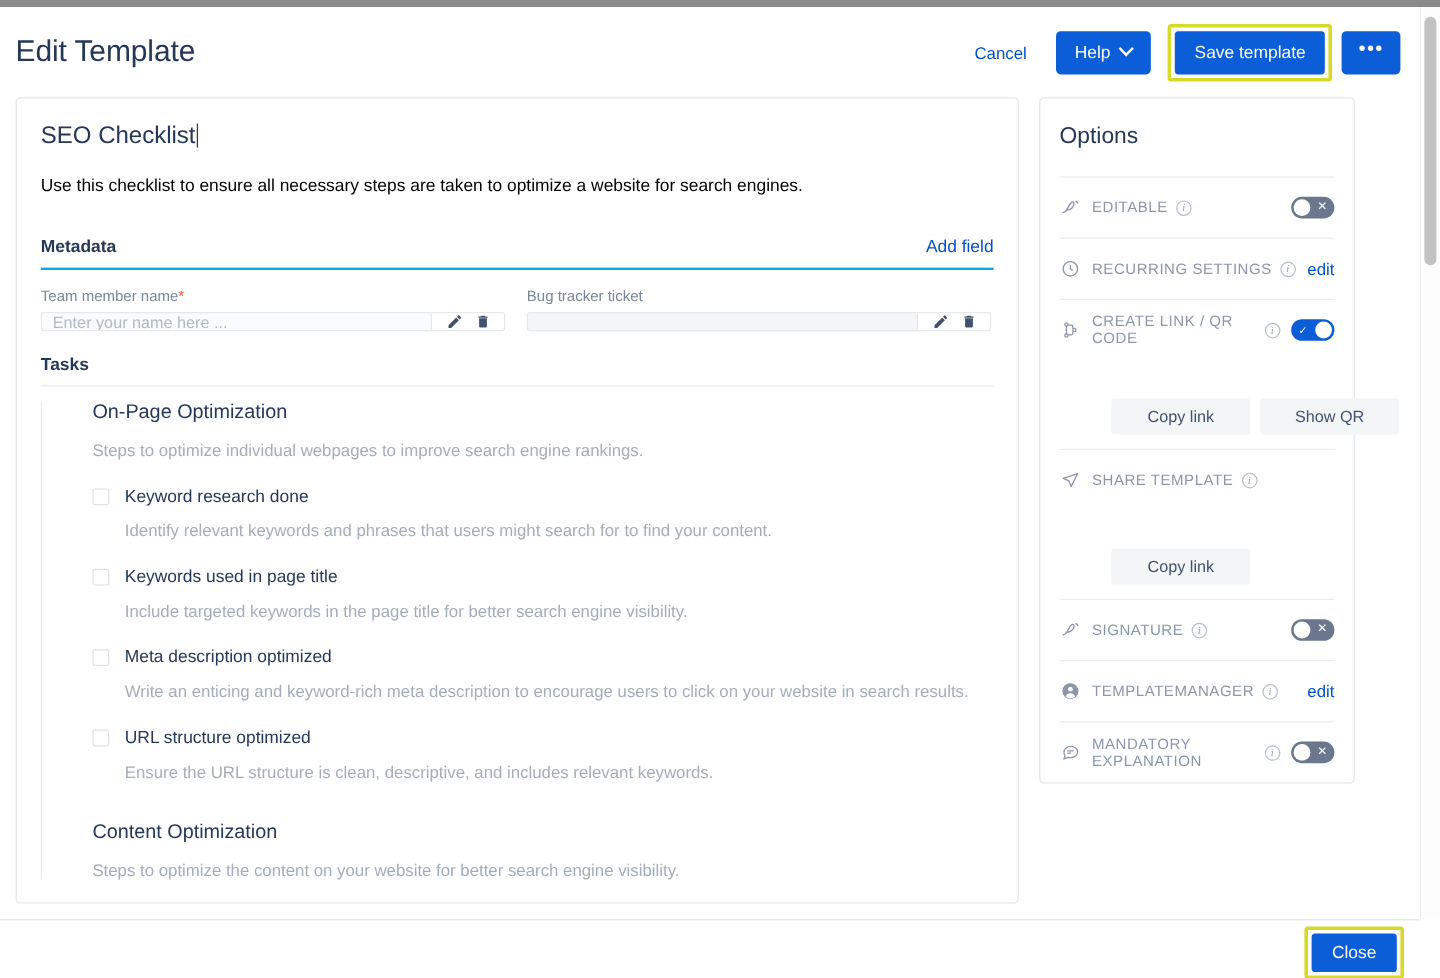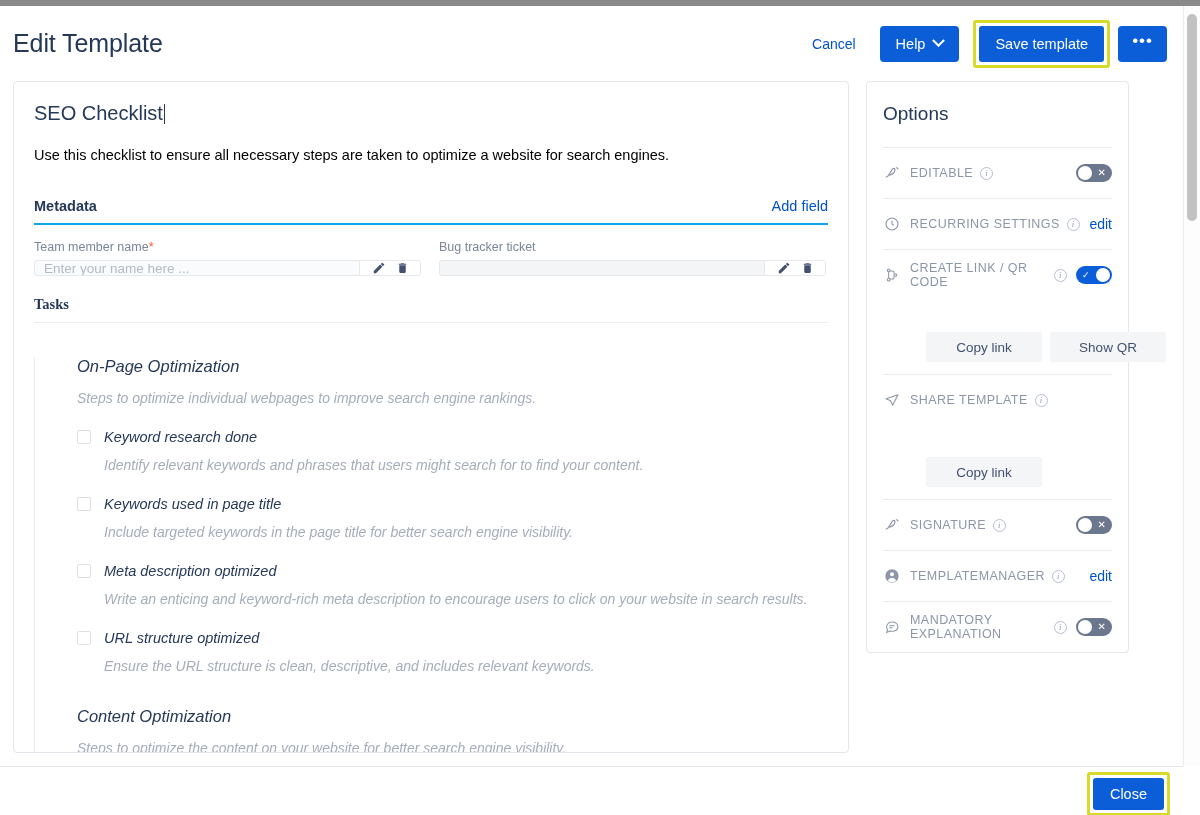--- a/index.html
+++ b/index.html
@@ -229,29 +229,27 @@
   .meta-field.blank .meta-input-wrap { background: #f4f5f7; }
   .icon-btn { cursor: pointer; display: flex; line-height: 0; }
 
   .tasks-head {
     margin-top: 20px;
     font-size: 14.5px;
     font-weight: bold;
     color: #253858;
     border-bottom: 1px solid #ebecf0;
     padding-bottom: 9px;
-    font-family: Liberation Serif, serif;
   }
 
   .task-body {
-    margin-top: 34px;
+    margin-top: 12px;
     padding-left: 10px;
     border-left: 1px solid #ebecf0;
     margin-left: 0px;
-    font-style: italic;
   }
   .group-title {
     font-size: 16.5px;
     color: #253858;
     padding-left: 32px;
   }
   .group-desc {
     font-size: 14px;
     color: #a5adba;
     margin-top: 14px;

